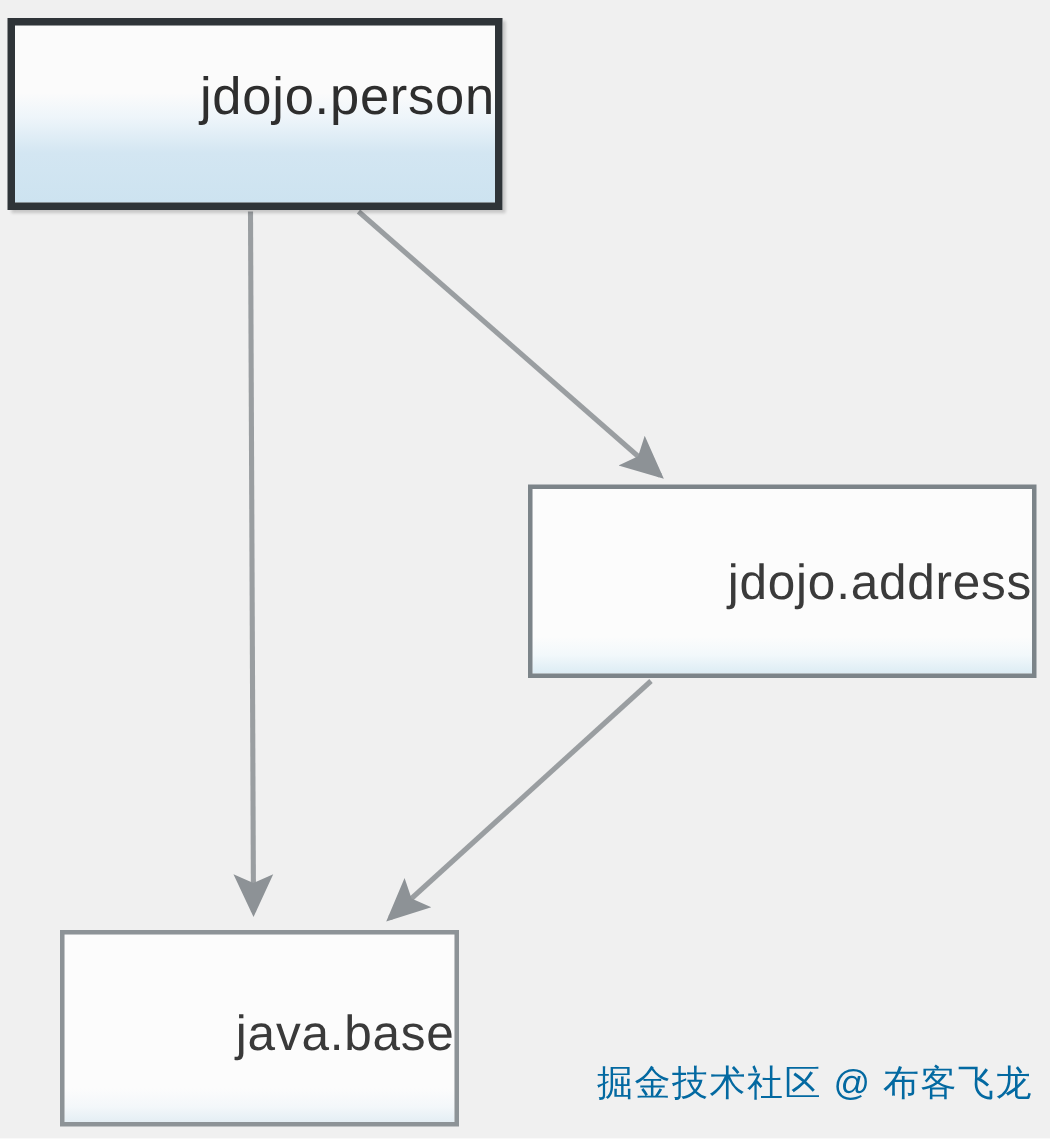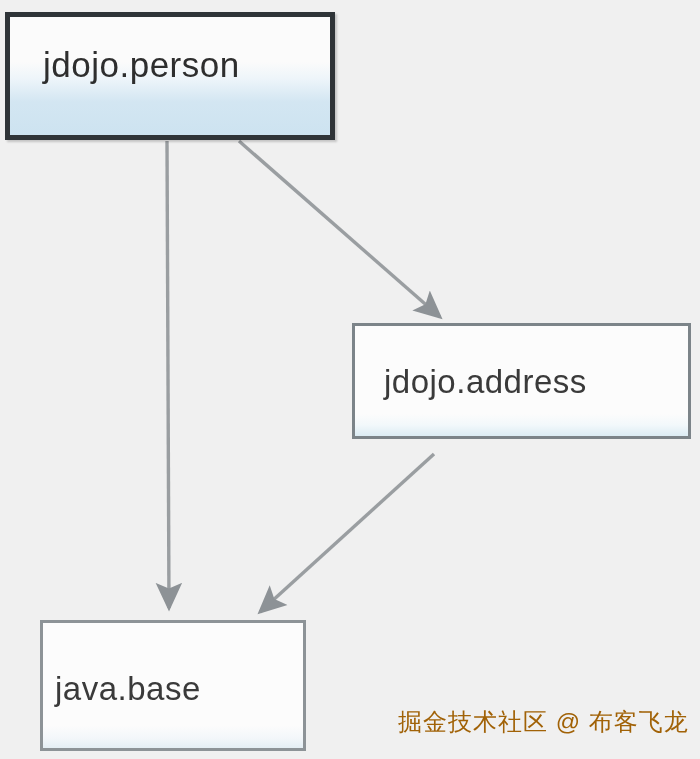--- a/index.html
+++ b/index.html
@@ -21,21 +21,21 @@
     top: 0;
     width: 700px;
     height: 759px;
     pointer-events: none;
   }
   .node {
     position: absolute;
     box-sizing: border-box;
     display: flex;
     align-items: center;
-    justify-content: flex-start;
+    justify-content: flex-end;
   }
   .node-label {
     white-space: nowrap;
     color: #3a3a3a;
     letter-spacing: 0.5px;
   }
   
   #node-person {
     left: 5px;
     top: 12px;
@@ -54,21 +54,21 @@
     font-size: 35px;
     padding-left: 33px;
     margin-top: -22px;
     color: #2e2e2e;
   }
   
   #node-address {
     left: 352px;
     top: 323px;
     width: 339px;
-    height: 116px;
+    height: 129px;
     border: 3px solid #7c8489;
     background: linear-gradient(to bottom,
         #fcfcfc 0%,
         #fcfcfc 80%,
         #f2f8fb 90%,
         #dcecf4 100%);
   }
   #node-address .node-label {
     font-size: 33px;
     padding-left: 29px;
@@ -90,21 +90,21 @@
   #node-base .node-label {
     font-size: 33px;
     padding-left: 12px;
     margin-top: 7px;
   }
   #watermark {
     position: absolute;
     left: 398px;
     top: 706px;
     font-size: 24px;
-    color: #a16207;
+    color: #0369a1;
     white-space: nowrap;
     letter-spacing: 1px;
   }
 </style>
 </head>
 <body>
 
 <div id="canvas">
 
   <svg id="edges" viewBox="0 0 700 759" width="700" height="759">

